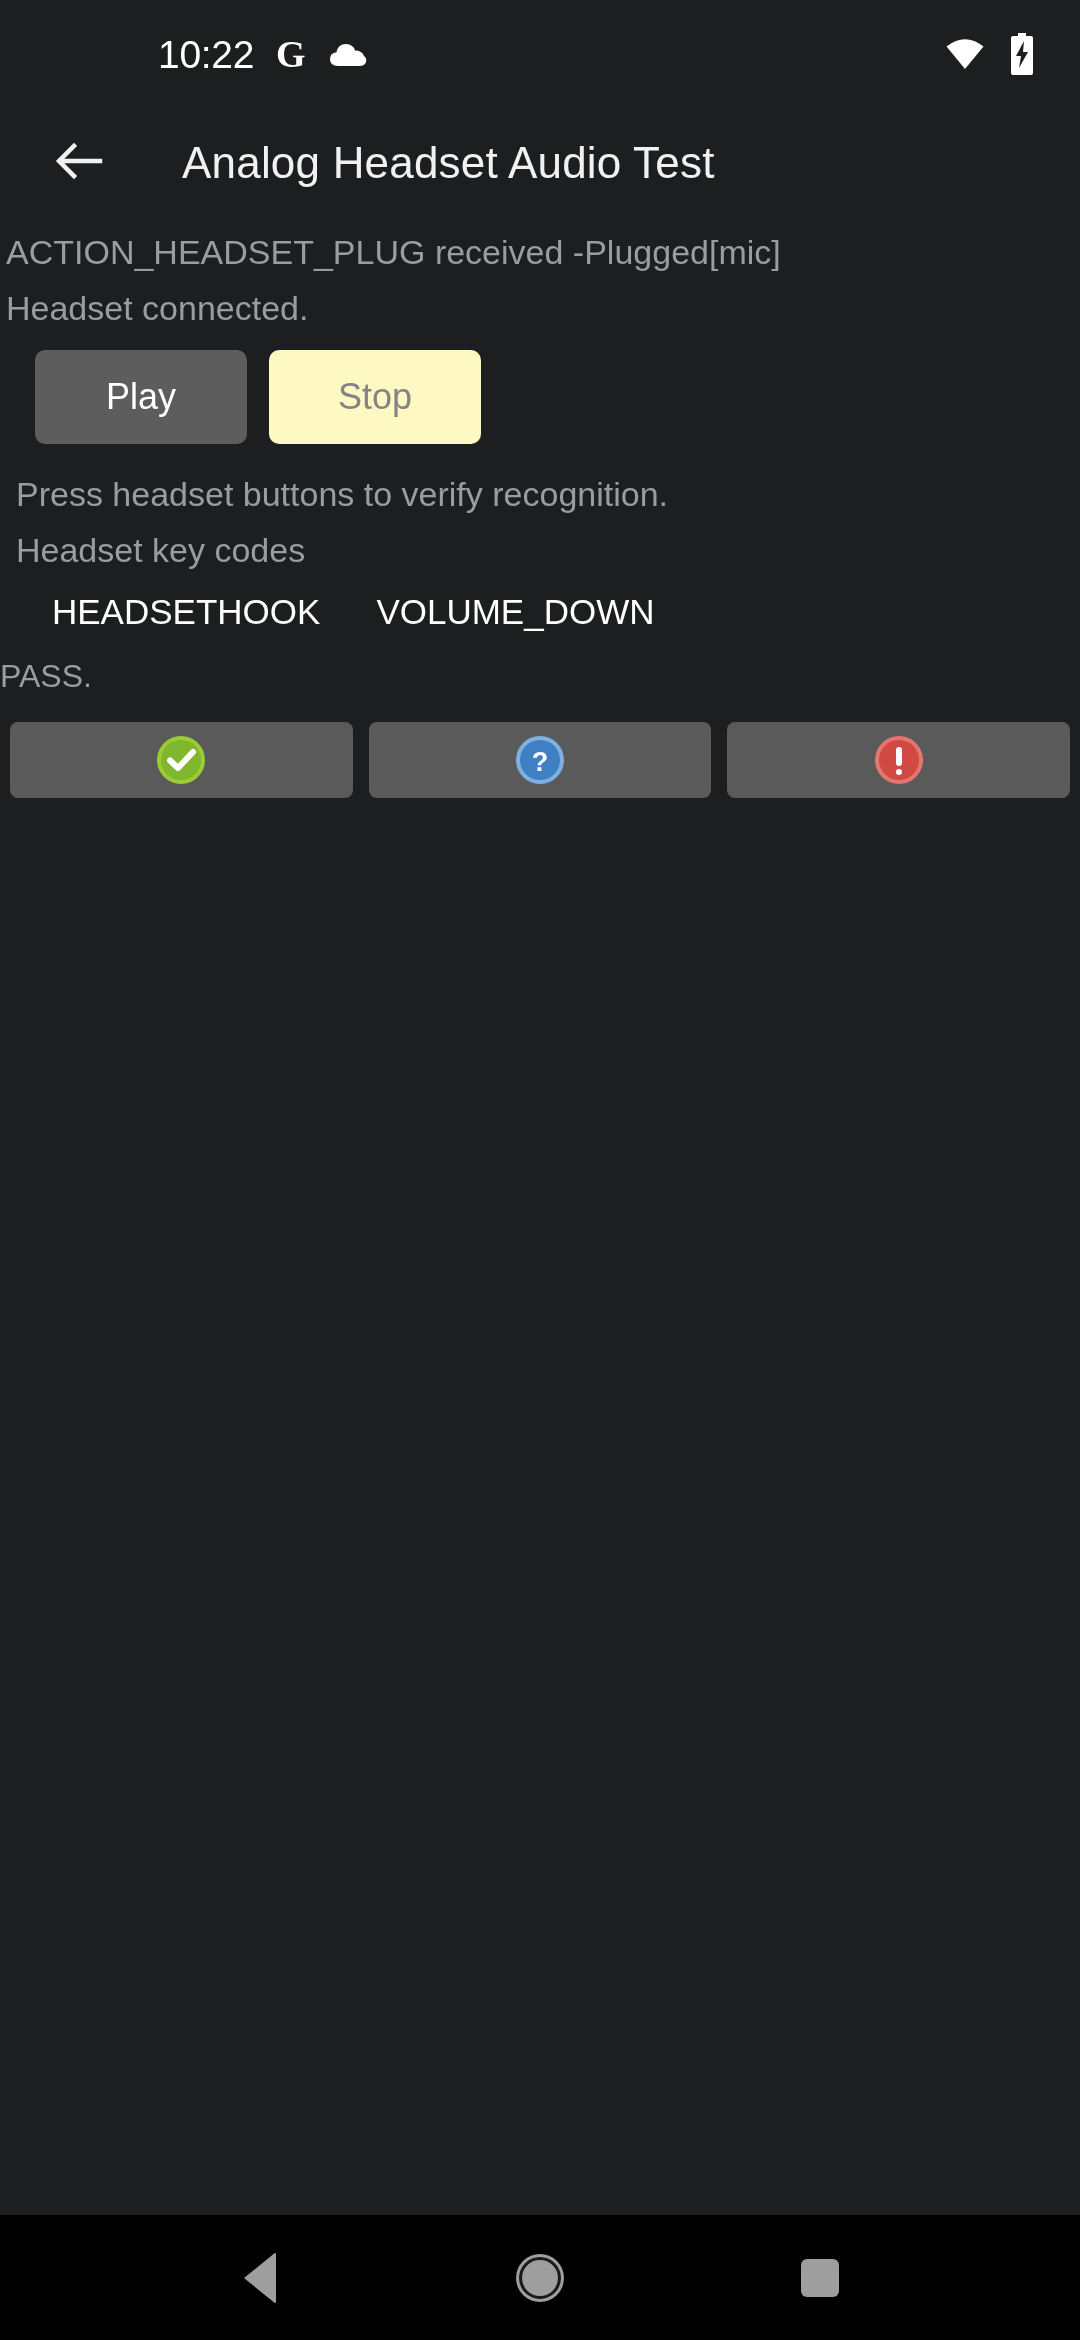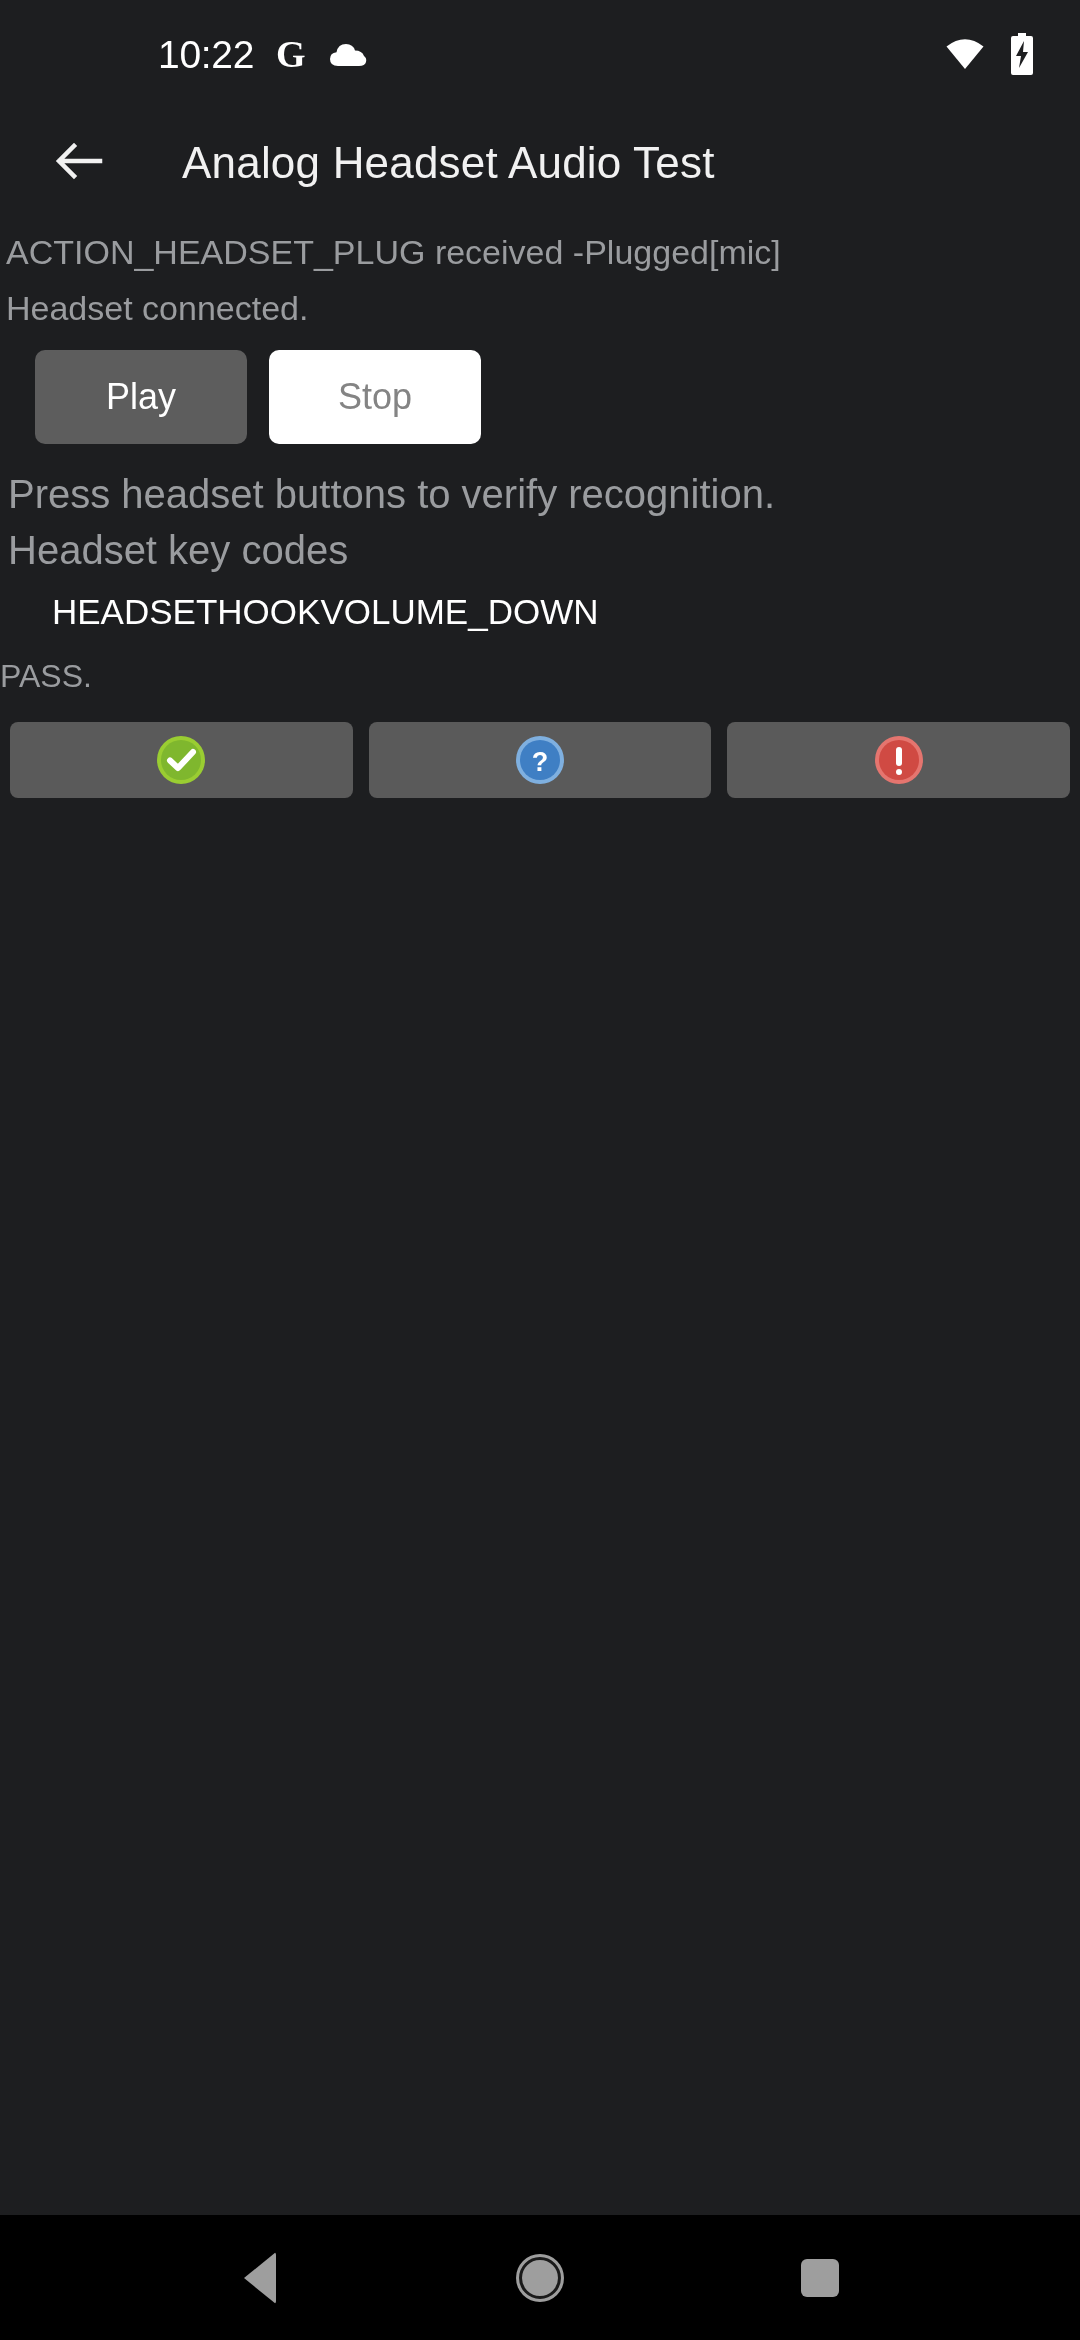--- a/index.html
+++ b/index.html
@@ -87,43 +87,44 @@
     height:94px;
     min-width:212px;
     padding:0 26px;
     font-family:"Liberation Sans", sans-serif;
     font-size:36px;
     font-weight:500;
     display:flex; align-items:center; justify-content:center;
     cursor:pointer;
   }
   .btn.enabled { background:#5d5d5d; color:#ffffff; }
-  .btn.disabled { background:#ffffff; color:#848484; cursor:default; }
+  .btn.disabled { background:#fef9c3; color:#848484; cursor:default; }
 
   .question {
     color:#9a9c9f;
     font-size:34px;
     line-height:56px;
     padding-left:6px;
     margin-top:22px;
     white-space:nowrap;
   }
 
   .hint {
     color:#9a9c9f;
-    font-size:40px;
-    line-height:56px;
-    padding-left:8px;
+    font-size:34px;
+    line-height:56px;
+    padding-left:16px;
     white-space:nowrap;
   }
   .hint.first { margin-top:22px; }
 
   .keycodes {
     display:flex;
     padding-left:52px;
+    gap:56px;
     margin-top:6px;
   }
   .keycode {
     color:#ffffff;
     font-size:35px;
     line-height:56px;
     white-space:nowrap;
   }
 
   .verdict {

